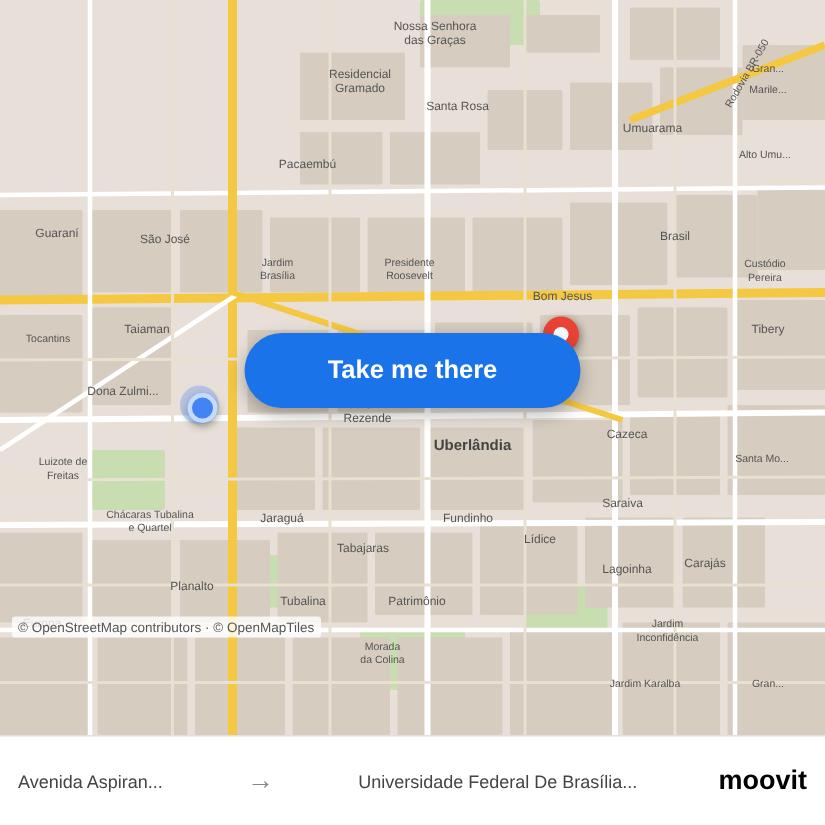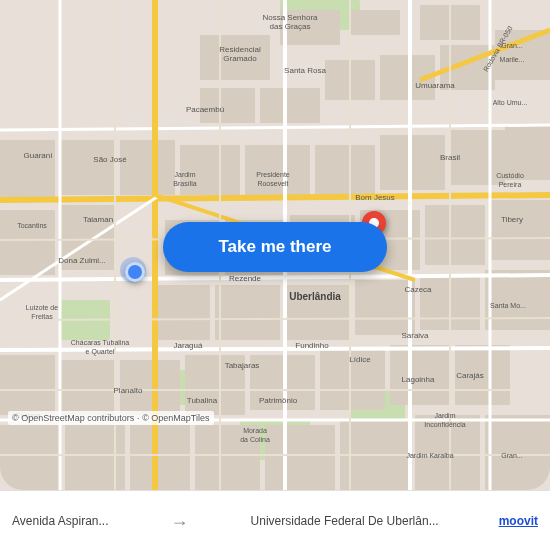--- a/index.html
+++ b/index.html
@@ -4,21 +4,20 @@
   <style>
     * { margin: 0; padding: 0; box-sizing: border-box; }
     body { width: 550px; height: 550px; overflow: hidden; font-family: Arial, sans-serif; background: #e8e0d8; }
 
     #map-container {
       position: relative;
       width: 550px;
       height: 490px;
       overflow: hidden;
       background: #e8e0d8;
-      border-radius: 23px;
     }
 
     .take-me-there-btn {
       position: absolute;
       top: 222px;
       left: 163px;
       width: 224px;
       height: 50px;
       background: #1a73e8;
       color: white;
@@ -127,26 +126,25 @@
     .route-to {
       font-size: 12px;
       color: #444;
       max-width: 200px;
       white-space: nowrap;
       overflow: hidden;
       text-overflow: ellipsis;
     }
 
     .moovit-logo {
-      font-size: 12px;
+      font-size: 18px;
       font-weight: bold;
-      color: #1d4ed8;
+      color: #000000;
       white-space: nowrap;
       margin-left: 6px;
-      text-decoration: underline;
     }
 
     
     .map-attribution {
       position: absolute;
       bottom: 65px;
       left: 8px;
       font-size: 9px;
       color: #555;
       background: rgba(255,255,255,0.8);
@@ -319,15 +317,15 @@
   </div>
 
   <button class="take-me-there-btn">Take me there</button>
 
   <div class="map-attribution">© OpenStreetMap contributors · © OpenMapTiles</div>
 </div>
 
 <div id="bottom-bar">
   <span class="route-from">Avenida Aspiran...</span>
   <span class="arrow-icon">→</span>
-  <span class="route-to">Universidade Federal De Uberlân...</span>
+  <span class="route-to">Universidade Federal De Brasília...</span>
   <span class="moovit-logo">moovit</span>
 </div>
 
 </body></html>

